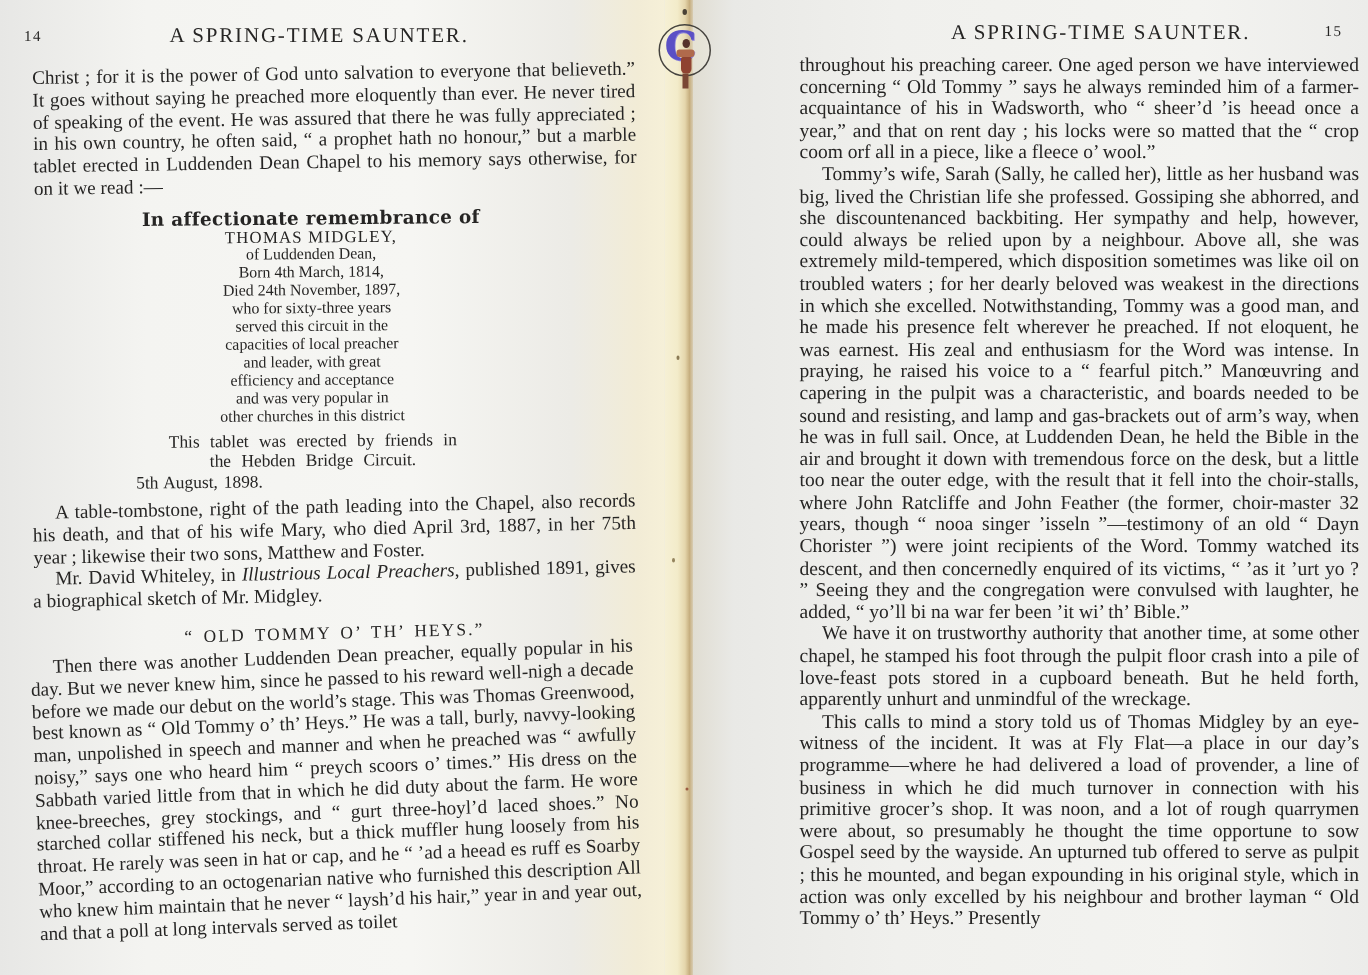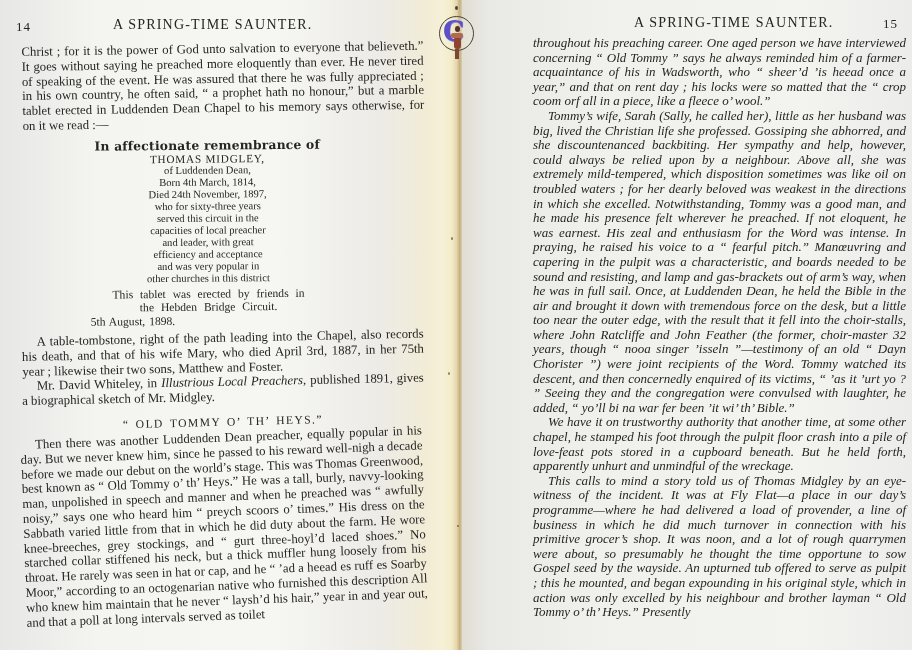--- a/index.html
+++ b/index.html
@@ -16,25 +16,25 @@
   }
   .spine {
     position:absolute; top:0; left:443px; width:19px; height:650px;
     background:linear-gradient(90deg,#f6f0d5 0%,#f3ecca 45%,#e5d6ac 72%,#c6ae7f 88%,#d8cdb3 100%);
   }
   .page-right {
     left:462px; width:450px;
     background:linear-gradient(90deg,#e0ddd2 0%,#e9e9e6 6%,#f0f0ed 30%,#f3f3f0 75%,#ecickea 100%);
     background:linear-gradient(90deg,#e0ddd2 0%,#e9e9e6 6%,#f0f0ed 30%,#f3f3f0 75%,#ececea 100%);
   }
-  .pagenum { position:absolute; font-size:13px; letter-spacing:1px;text-align:center; }
+  .pagenum { position:absolute; font-size:10px; letter-spacing:1px;text-align:center; }
   .running-title { position:absolute; font-size:14px; letter-spacing:1.2px; white-space:nowrap; }
   .content { position:absolute; font-size:12.8px; line-height:14.8px; text-align:justify; }
   .content-left  { left:22px; top:45px; width:402px; }
-  .content-right { left:71px; top:36px;  width:373px; font-size:13px; line-height:14.6px;font-style:italic; }
+  .content-right { left:71px; top:36px;  width:373px; font-size:13px; line-height:14.6px; }
   .content p { margin:0; }
   .ind { text-indent:15px; }
   .tilt1 { transform:rotate(-0.9deg); transform-origin:0 50%; }
   .tilt2 { transform:rotate(-0.5deg); transform-origin:0 50%; }
   .tilt3 { transform:rotate(-1.2deg); transform-origin:0 50%; }
   .tilt4 { transform:rotate(-1.5deg); transform-origin:0 50%; }
   .tilt5 { transform:rotate(-2.1deg); transform-origin:0 30%; }
   .tablet {
     width:312px; margin:7px 0 6px 30px; text-align:center;
     font-size:10.6px; line-height:12px;

